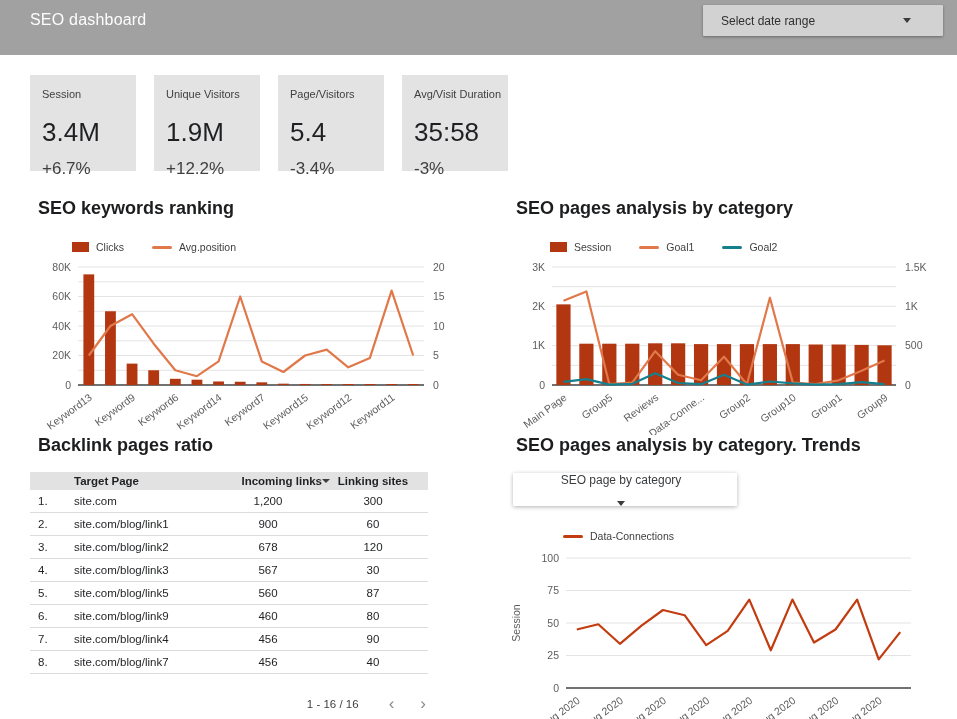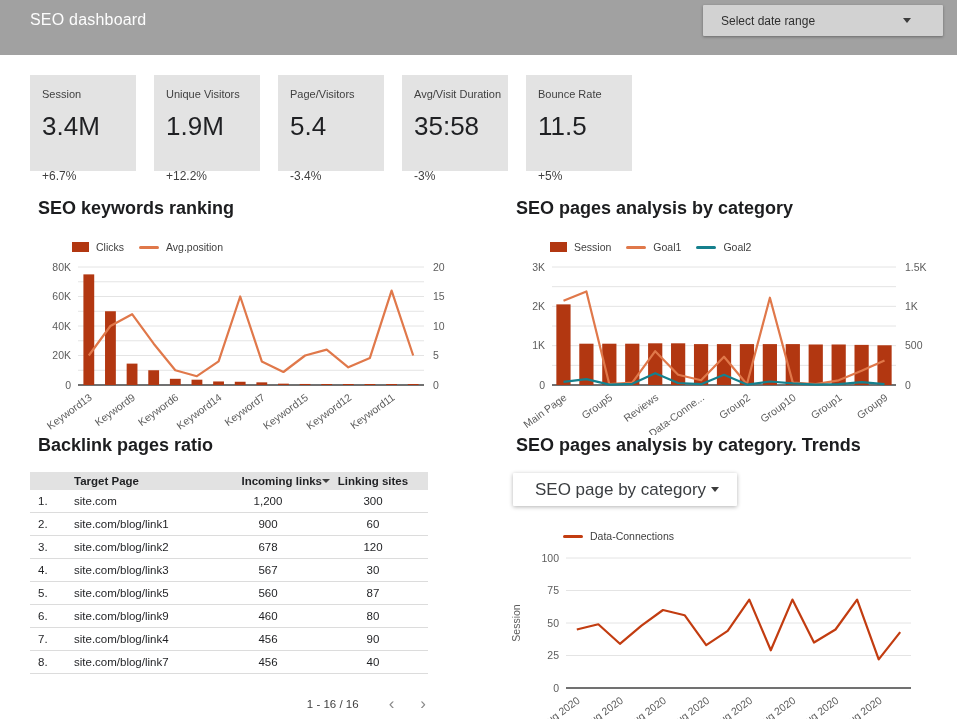--- a/index.html
+++ b/index.html
@@ -15,27 +15,27 @@
     font-family: inherit; font-size: 12px; color: #2f2f2f; cursor: pointer; }
   .caret { width: 0; height: 0; border-left: 4px solid transparent; border-right: 4px solid transparent;
     border-top: 5px solid #3c3c3c; }
 
   main { padding: 0 20px 0 30px; }
 
   
   .cards { display: flex; gap: 18px; margin-top: 20px; }
   .card { width: 106px; height: 96px; background: #e3e3e3; padding: 13px 12px; }
   .card .lbl { font-size: 11px; color: #3f3f3f; white-space: nowrap; }
-  .card .val { font-size: 26px; color: #1f2023; margin-top: 11px; font-weight: 400; }
-  .card .dlt { font-size: 12px; color: #3f3f3f; margin-top: 27px; }
+  .card .val { font-size: 26px; color: #1f2023; margin-top: 17px; font-weight: 400; }
+  .card .dlt { font-size: 17px; color: #3f3f3f; margin-top: 11px; }
 
   
   .grid { display: grid; grid-template-columns: 452px auto; column-gap: 26px; margin-top: 27px; }
   .widget-title { font-size: 18px; font-weight: bold; color: #1c1d1f; margin-left: 8px; }
-  .legend { display: flex; align-items: center; gap: 15px; margin: 22px 0 0 42px;
+  .legend { display: flex; align-items: center; gap: 28px; margin: 22px 0 0 42px;
     font-size: 10.5px; color: #3f3f3f; }
   .leg-item { display: flex; align-items: center; gap: 7px; }
   .sw-bar { width: 17px; height: 10px; display: inline-block; }
   .sw-line { width: 20px; height: 3px; display: inline-block; border-radius: 2px; }
   svg text.tk { font-family: "Liberation Sans", sans-serif; font-size: 10.5px; fill: #5d5d5d; }
   .chart-svg { margin-top: 4px; display: block; }
 
   
   .tbl { width: 398px; margin-top: 16px; }
   .t-head, .t-row { display: grid; grid-template-columns: 40px 1fr 118px 92px; align-items: center; }
@@ -50,22 +50,22 @@
   .pager { display: flex; justify-content: flex-end; align-items: center; margin-top: 21px;
     font-size: 11.5px; color: #3f3f3f; padding-right: 2px; }
   .pager .chev { font-size: 17px; color: #8a8a8a; cursor: pointer; background: none; border: none;
     font-family: inherit; line-height: 1; }
   .pager .chev.prev { margin-left: 30px; }
   .pager .chev.next { margin-left: 26px; }
 
   
   .dropdown { width: 224px; height: 33px; background: #fff; box-shadow: 0 1px 4px rgba(0,0,0,.3);
     border: none; border-radius: 1px; display: flex; align-items: center; justify-content: space-between;
-    padding: 0 18px 0 22px; font-family: inherit; font-size: 17px; color: #3a3d40;
-    margin: 17px 0 0 5px; cursor: pointer; }
+    padding: 0 18px 0 10px; font-family: inherit; font-size: 12px; color: #3a3d40;
+    margin: 17px 0 0 5px; cursor: pointer; flex-direction: column; }
   .trend-legend { margin: 24px 0 0 55px; }
 </style>
 </head>
 <body>
 
 <header class="hdr">
   <div class="hdr-title">SEO dashboard</div>
   <button class="date-btn">
     <span>Select date range</span>
     <span class="caret"></span>
@@ -87,25 +87,20 @@
     </div>
     <div class="card">
       <div class="lbl">Page/Visitors</div>
       <div class="val">5.4</div>
       <div class="dlt">-3.4%</div>
     </div>
     <div class="card">
       <div class="lbl">Avg/Visit Duration</div>
       <div class="val">35:58</div>
       <div class="dlt">-3%</div>
-    </div>
-    <div class="card">
-      <div class="lbl">Bounce Rate</div>
-      <div class="val">11.5</div>
-      <div class="dlt">+5%</div>
     </div>
   </section>
 
   <div class="grid">
 
     <section>
       <h2 class="widget-title">SEO keywords ranking</h2>
       <div class="legend">
         <span class="leg-item">
           <span class="sw-bar" style="background: rgb(178, 55, 17);"></span>

